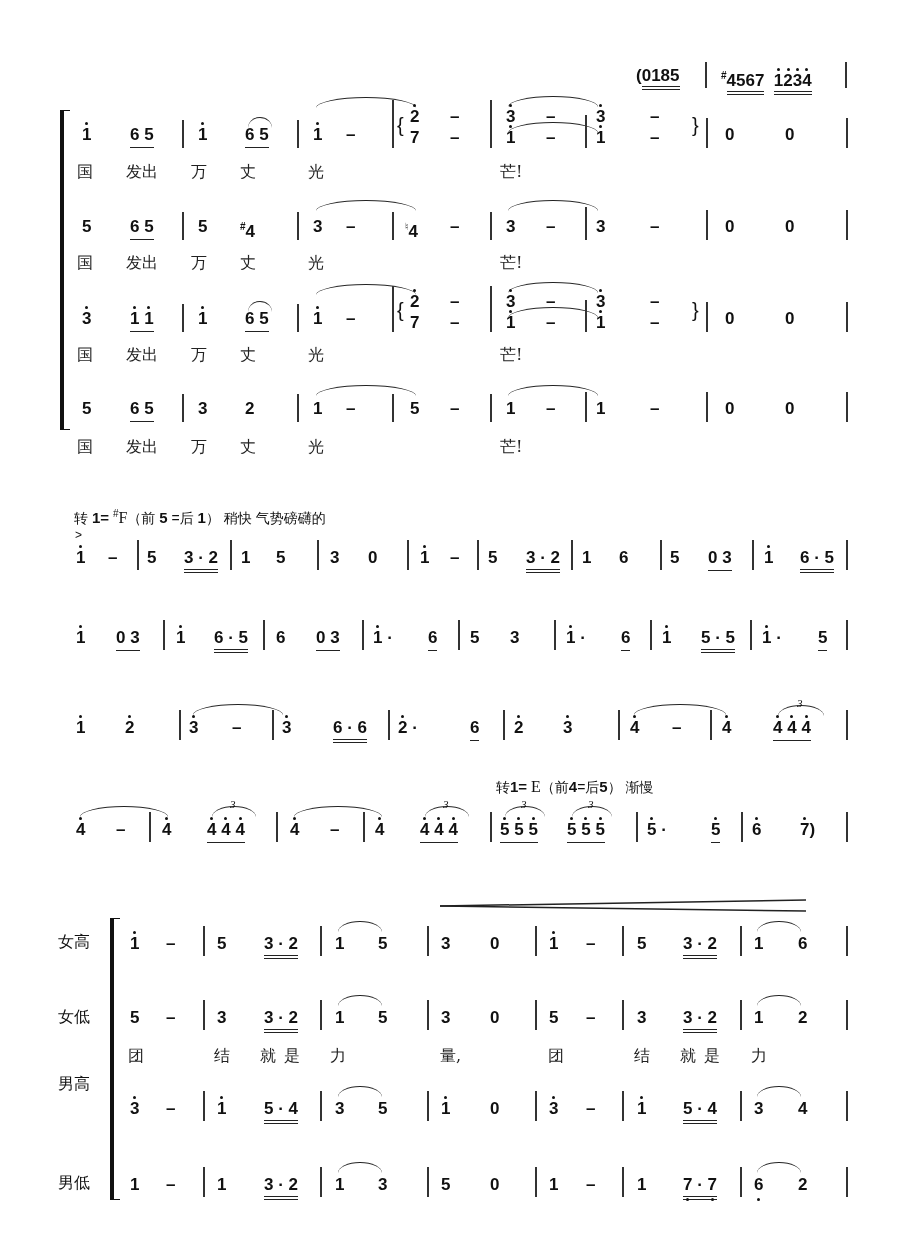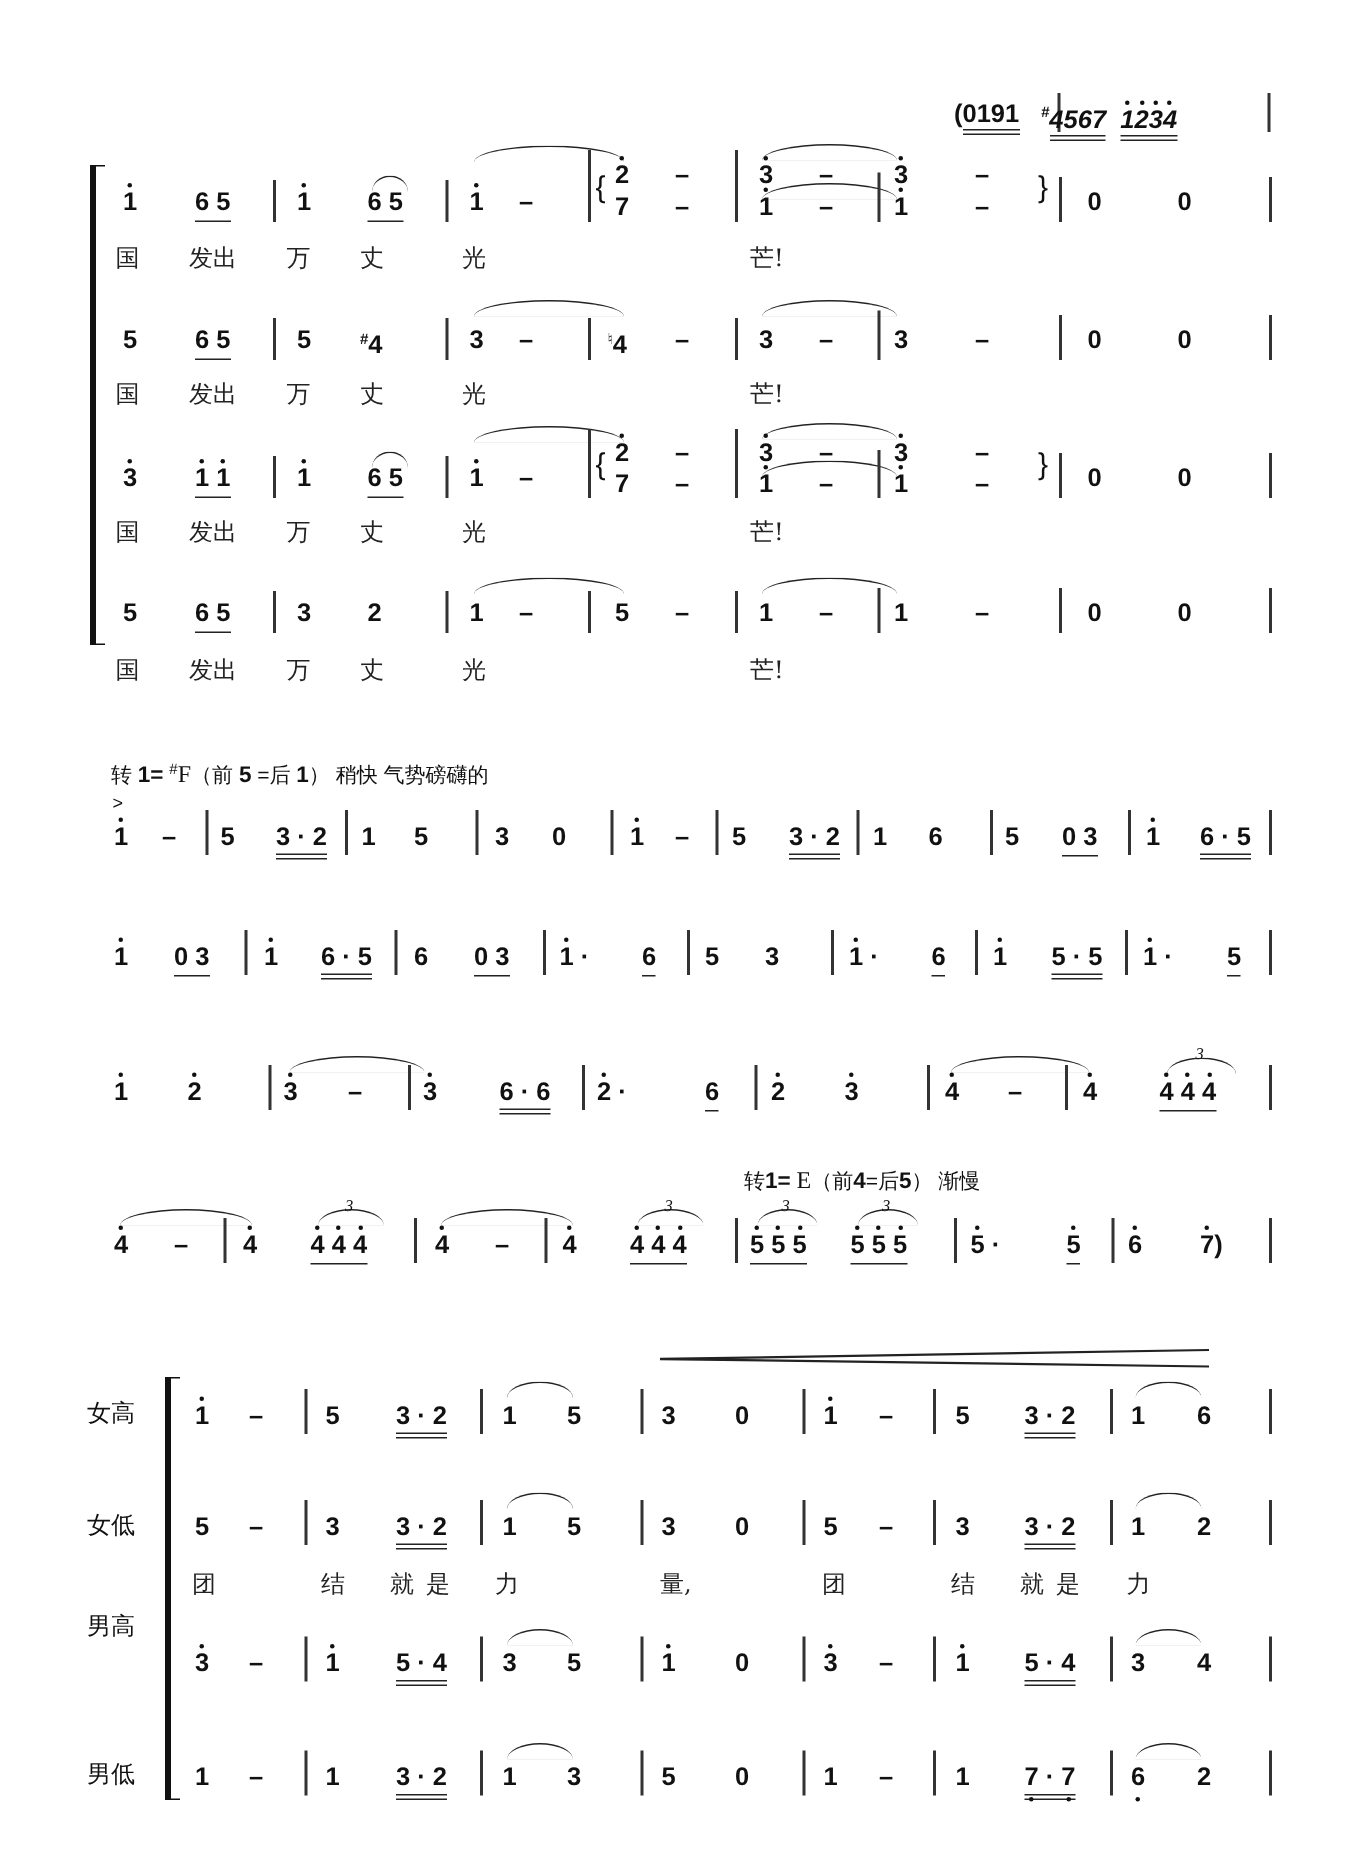--- a/index.html
+++ b/index.html
@@ -24,24 +24,24 @@
   .tempo { position: absolute; font-size: 14px; line-height: 18px; white-space: nowrap; }
   .tempo b { font-size: 15px; }
   .voice { position: absolute; font-size: 16px; font-family: Liberation Serif, serif; white-space: nowrap; }
   .trip { position: absolute; font-size: 11px; font-style: italic; font-family: "Liberation Serif", serif; }
 </style>
 </head>
 <body>
 
 <div>
   <span class="n" style="left:636px;top:66px;">
-    <span>(</span><span class="u2">0191</span>
+    <span>(</span><span class="u2">0185</span>
   </span>
   <div class="bar" style="left:705px;top:62px;height:26px;"></div>
-  <span class="n" style="left:694px;top:66px;font-style:italic;">
+  <span class="n" style="left:721px;top:66px;">
     <sup style="font-size:10px;">#</sup><span class="u2">4567</span>
     &nbsp;<span class="u2"><span class="hi">1</span><span class="hi">2</span><span class="hi">3</span><span class="hi">4</span></span>
   </span>
   <div class="bar" style="left:845px;top:62px;height:26px;"></div>
 </div>
 
 <div>
   <div class="brace-l" style="left:60px;top:110px;height:318px;"></div>
 
   <div>

